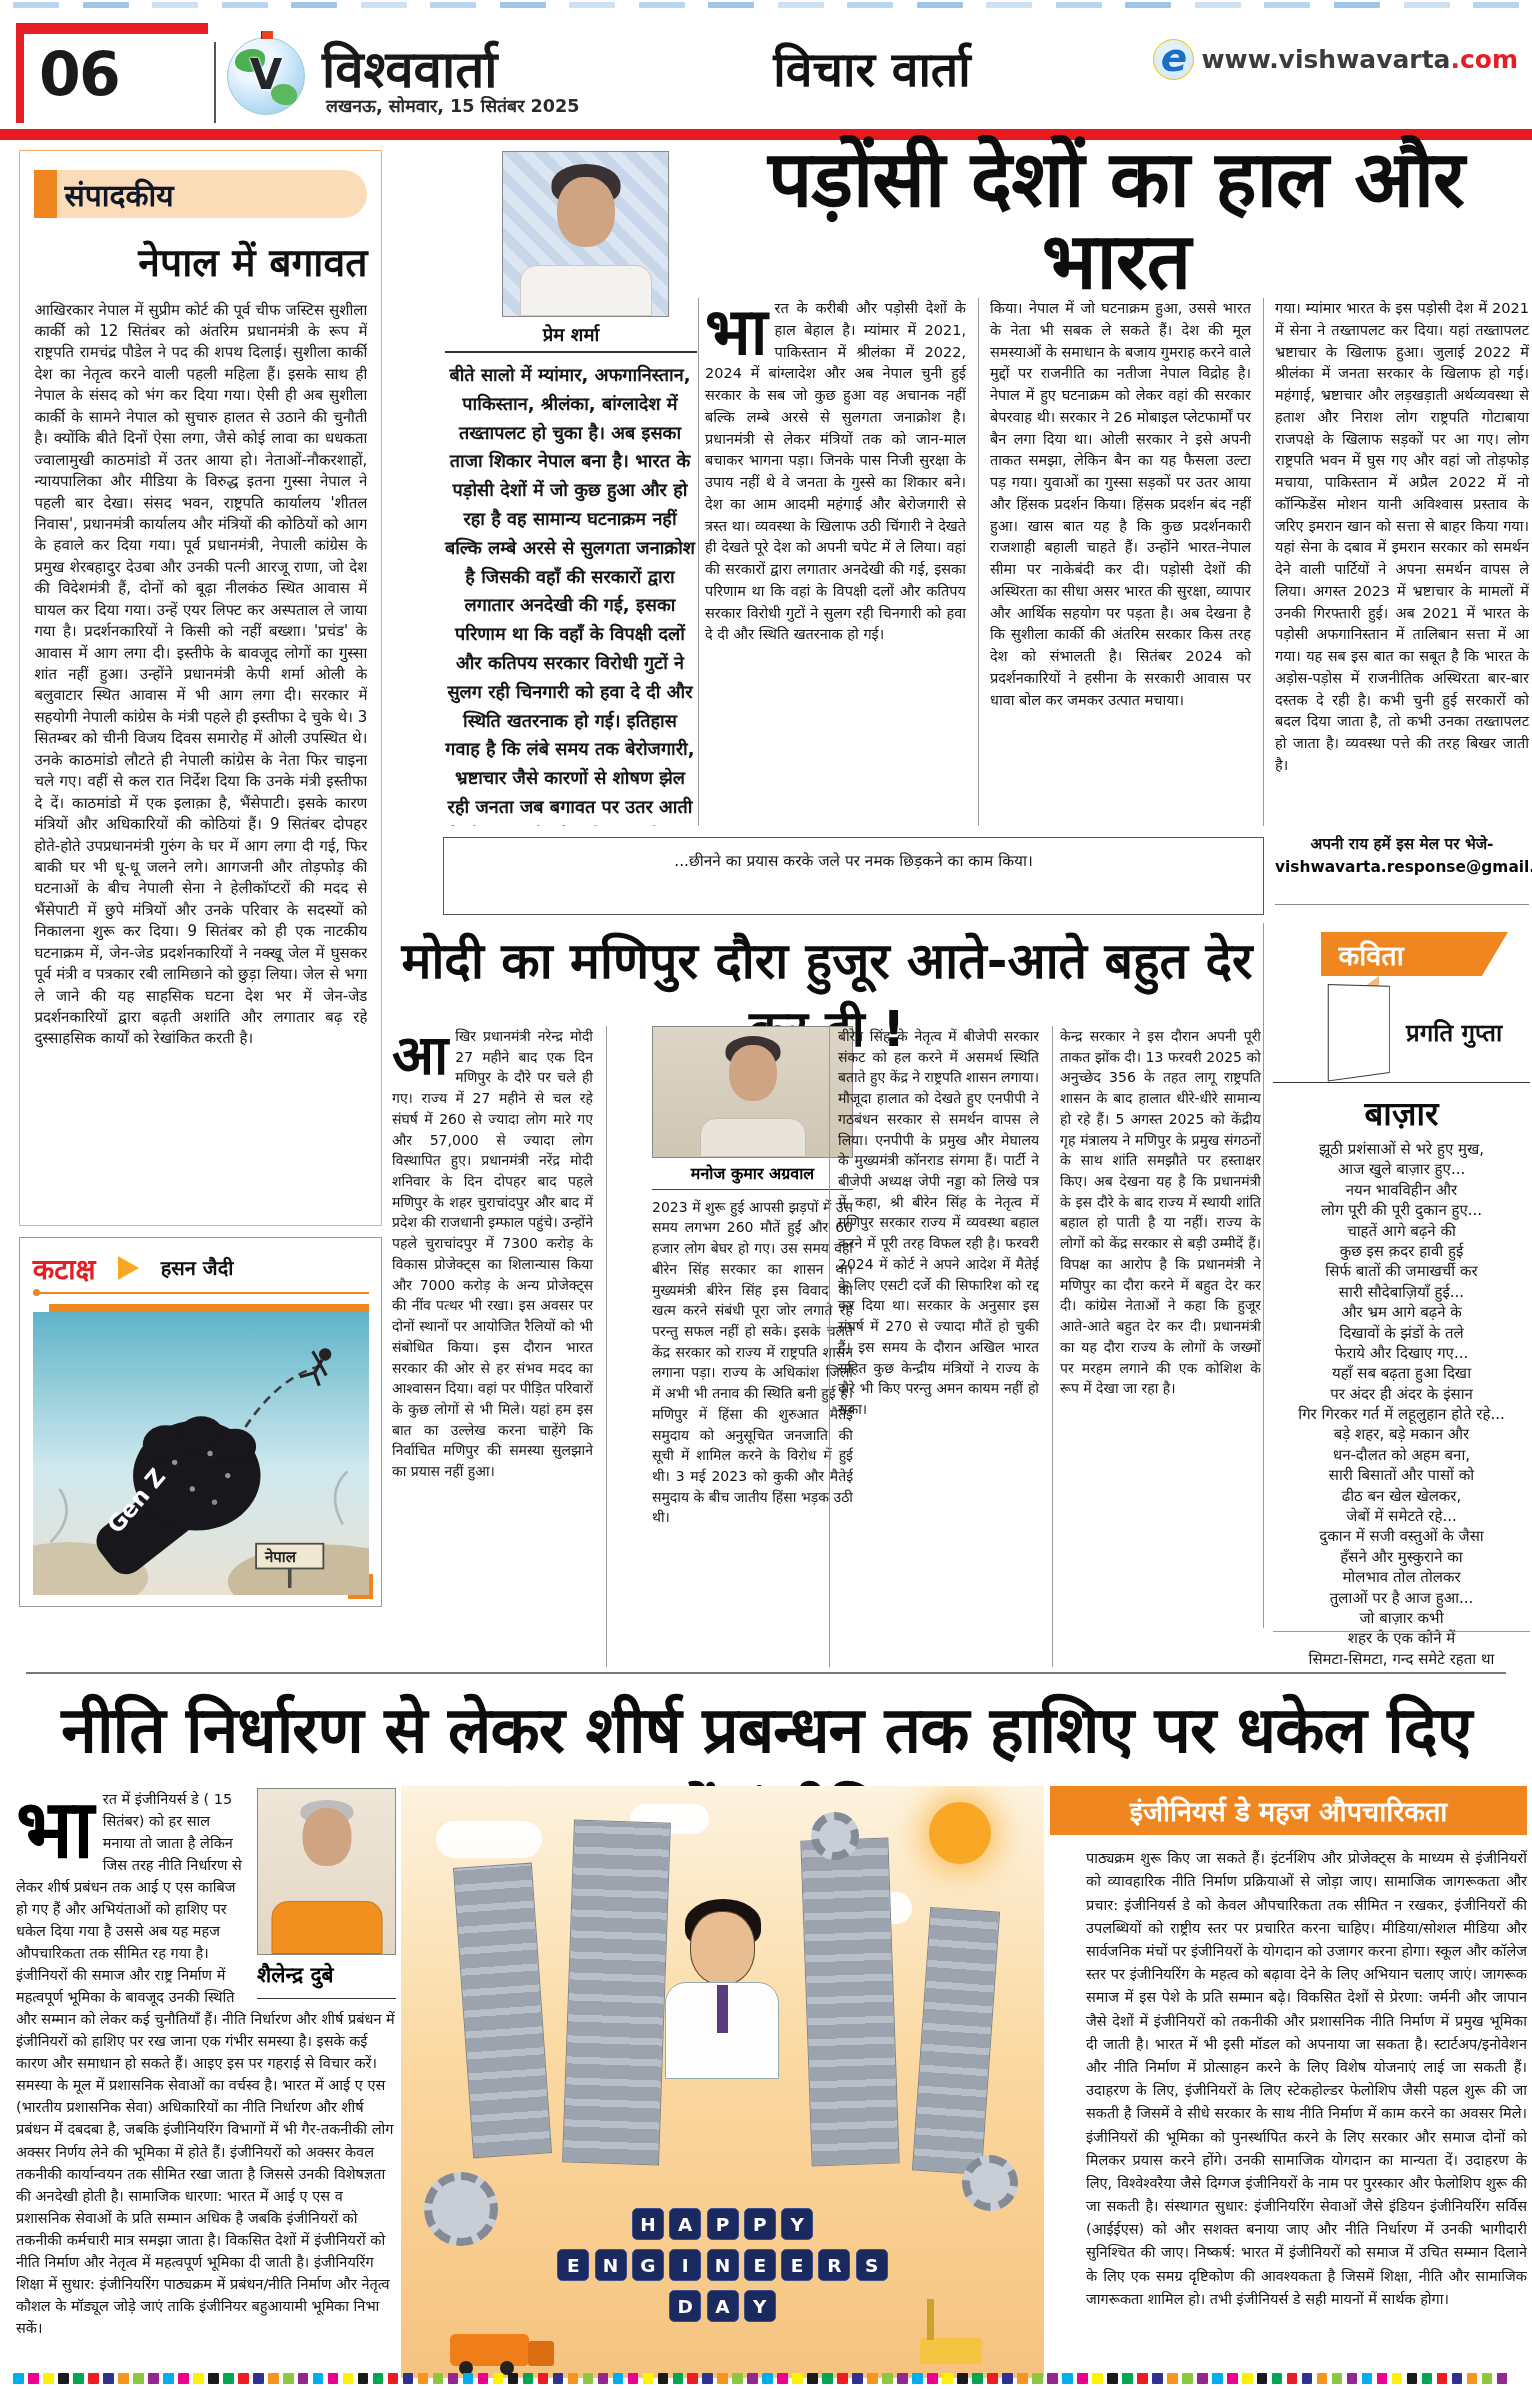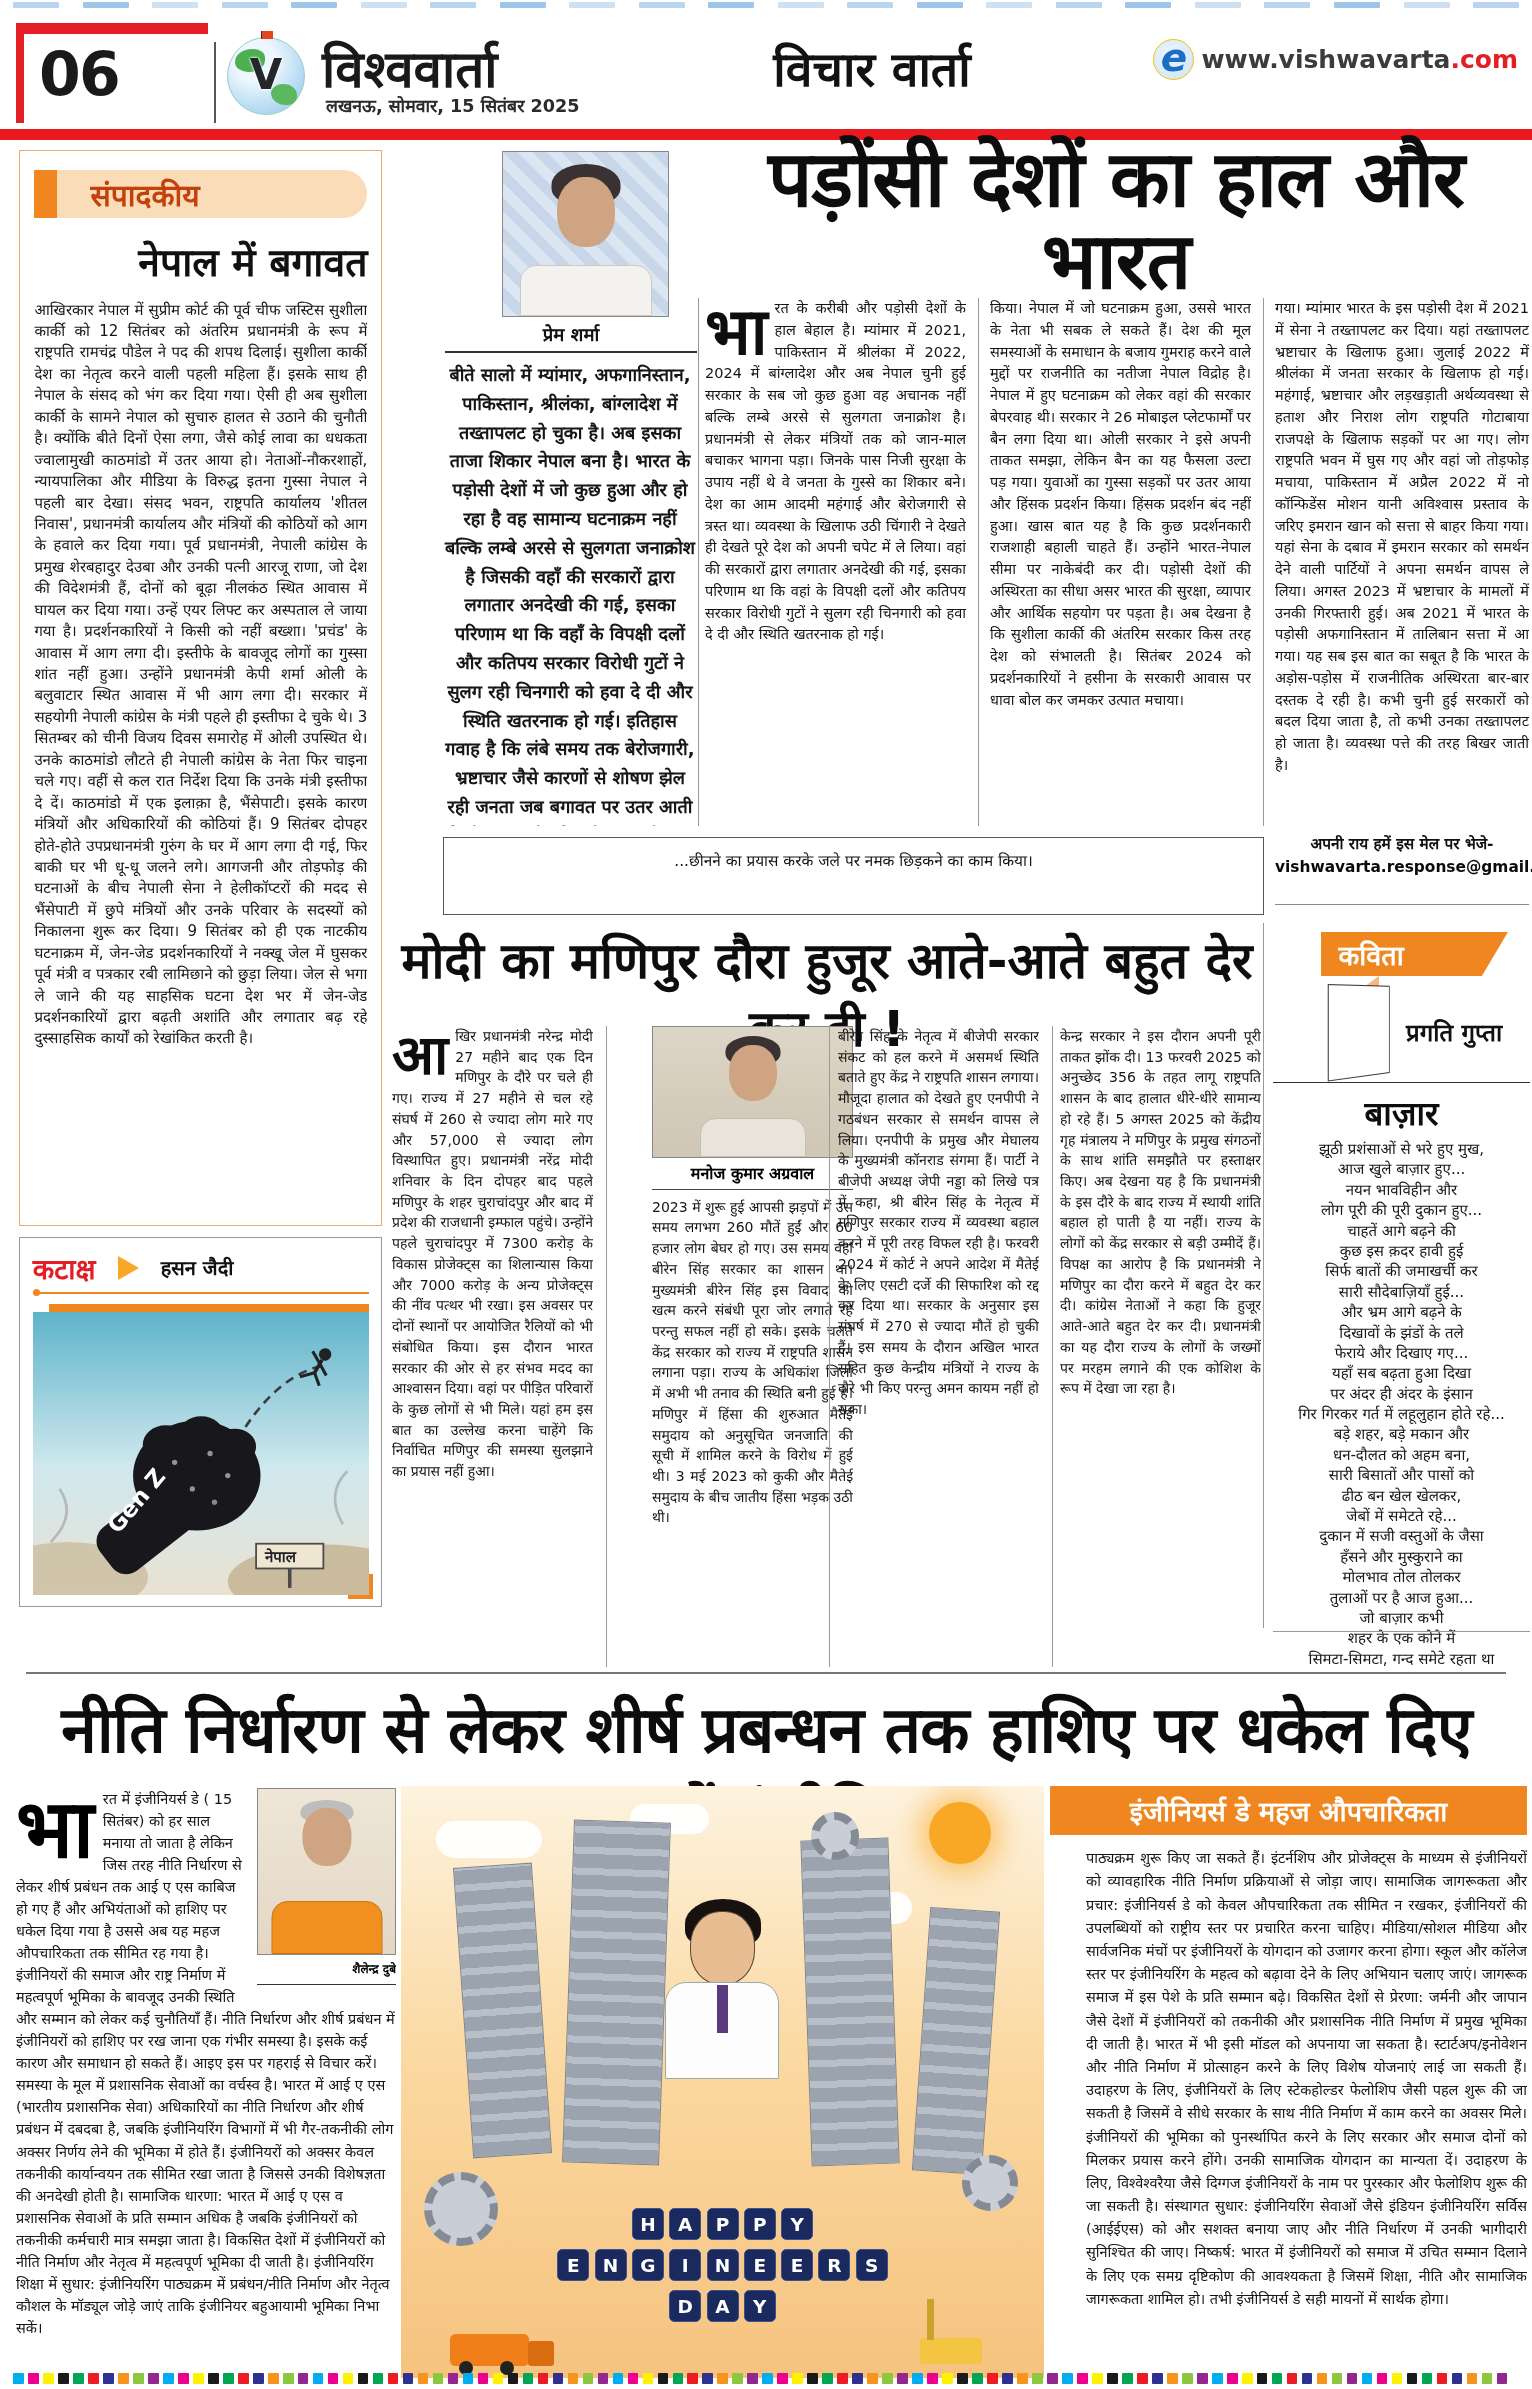--- a/index.html
+++ b/index.html
@@ -32,22 +32,22 @@
   .site-text { font-size:25px; font-weight:bold; color:#3c3c3c; }
   .site-text .tld { color:#e31e24; }
   .red-rule { left:0; top:129px; width:1532px; height:11.4px; background:#e8191f; }
   .top-strip { left:13.2px; top:1.8px; width:1506px; height:6.2px; display:flex; justify-content:space-between; position:absolute; }
   .top-strip .chip { width:46px; height:6.2px; border-radius:0.9px; }
 
   
   .ed-box { left:19.4px; top:150px; width:363px; height:1076px; border:1.8px solid #f2a96c; padding:12.3px 14px; }
   .ed-labelrow { display:flex; align-items:stretch; height:48px; margin-top:7px; }
   .ed-sq { width:23px; background:#f0861f; }
-  .ed-bar { flex:1; background:#fbdcb8; border-radius:0 24px 24px 0; display:flex; align-items:center; padding-left:33px;
-            font-size:30px; font-weight:bold; color:#c2410c; }
+  .ed-bar { flex:1; background:#fbdcb8; border-radius:0 24px 24px 0; display:flex; align-items:center; padding-left:7px;
+            font-size:30px; font-weight:bold; color:#0f172a; }
   .ed-headline { text-align:right; font-size:39px; font-weight:bold; color:#101010; margin:16px 0 12.3px 0; }
   .ed-body { font-size:15px; line-height:1.43; height:909px; }
 
   
   .kt-box { left:19.4px; top:1237px; width:363px; height:370px; border:1.3px solid #9a9a9a; padding:10.6px 12.3px; }
   .kt-titlerow { display:flex; align-items:center; gap:22px; }
   .kt-title { color:#e31e24; font-size:28px; font-weight:bold; }
   .kt-arrow { width:0; height:0; border-top:12.3px solid transparent; border-bottom:12.3px solid transparent; border-left:21px solid #f9a825; }
   .kt-author { font-size:20px; font-weight:bold; color:#111; }
   .kt-uline { height:1.8px; background:#f0861f; margin-top:5.3px; position:relative; }
@@ -88,21 +88,21 @@
   .poet { left:1406px; top:1015px; position:absolute; font-size:24px; font-weight:bold; color:#111; }
   .poem-title { left:1273px; top:1090px; width:257px; text-align:center; font-size:33px; font-weight:bold; color:#0d0d0d; }
   .poem-lines { left:1271px; top:1140px; width:261px; text-align:center; font-size:15px; color:#161616; }
   .poem-line { line-height:1.24; margin-bottom:1.8px; }
 
   
   .eng-headline { left:26.4px; top:1684px; width:1480px; text-align:center; font-size:64px; font-weight:bold; color:#0c0c0c; letter-spacing:-0.9px; }
   .eng-left { left:16px; top:1788px; width:380px; height:583px; font-size:14.5px; line-height:1.52; }
   .eng-photo-wrap { float:right; width:139px; margin:0 0 7px 10.6px; }
   .ph-shail { position:relative; width:139px; height:167px; border:0.9px solid #888; background:linear-gradient(#efe6d8,#e3d7c4); }
-  .eng-caption { text-align:right; font-size:12px; font-weight:bold; border-bottom:1.8px solid #333; padding:5.3px 0 5.3px 0; }
+  .eng-caption { text-align:left; font-size:21px; font-weight:bold; border-bottom:1.8px solid #333; padding:5.3px 0 5.3px 0; }
   .eng-dropcap { float:left; font-size:81px; line-height:0.85; font-weight:bold; padding:7px 8.8px 0 0; }
   .eng-right { left:1050px; top:1786px; width:477px; position:absolute; }
   .eng-banner { height:49px; background:#f0861f; display:flex; align-items:center; justify-content:center; font-size:27px; font-weight:bold; color:#fff; }
   .eng-right-text { margin-top:12.3px; font-size:14.5px; line-height:1.6; height:527px; overflow:hidden;margin-left:36px; }
 
   
   .eng-img { left:401px; top:1786px; width:643px; height:592px; position:absolute; overflow:hidden;
              background:linear-gradient(180deg,#fdf3df 0%, #fbd9a2 45%, #f6c37f 100%); }
   .sun { position:absolute; right:53px; top:16px; width:62px; height:62px; border-radius:50%; background:#f9a825; box-shadow:0 0 26.4px 10.6px rgba(249,168,37,.55); }
   .cloud { position:absolute; background:#fff; border-radius:26.4px; opacity:.95; }

